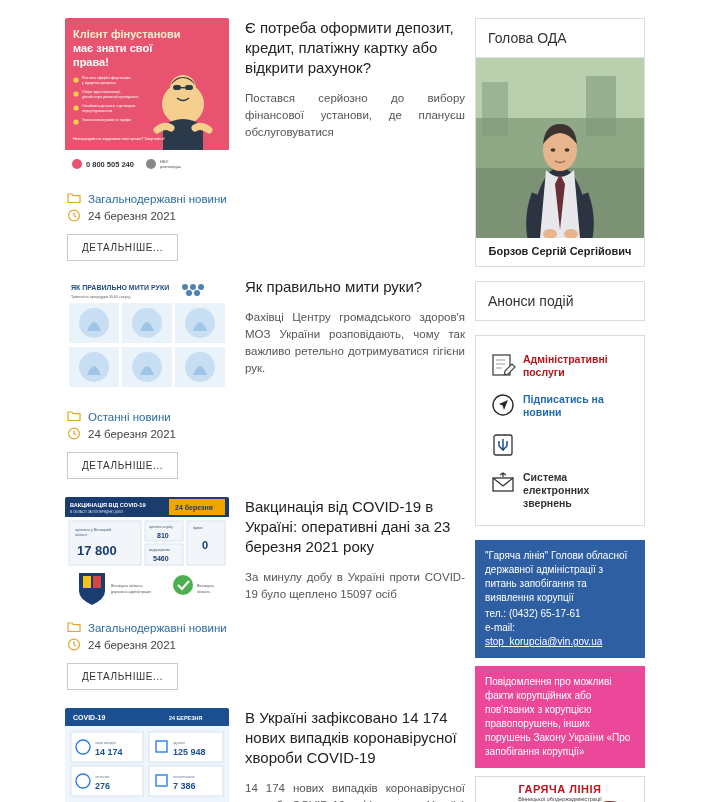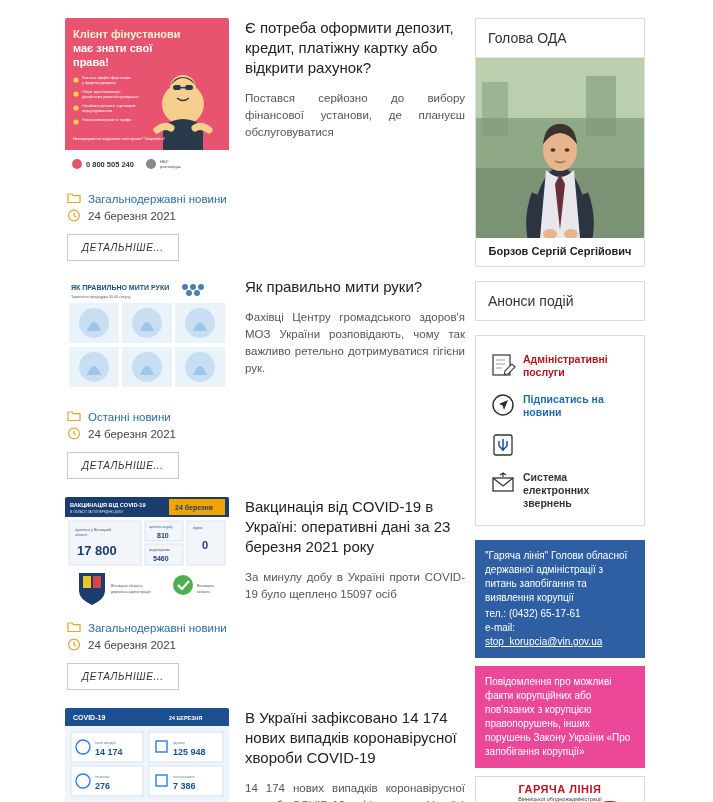--- a/index.html
+++ b/index.html
@@ -80,21 +80,20 @@
     display: inline-block;
     margin-top: 8px;
     border: 1px solid #c9c9c9;
     background: #fff;
     color: #333;
     font-size: 10px;
     letter-spacing: .6px;
     padding: 7px 14px;
     cursor: pointer;
     font-family: "Liberation Sans", sans-serif;
-    font-style: italic;
   }
   
   .side-col {
     width: 170px;
     flex: 0 0 170px;
     margin-left: 10px;
   }
   .panel {
     border: 1px solid #dcdcdc;
     background: #fff;

